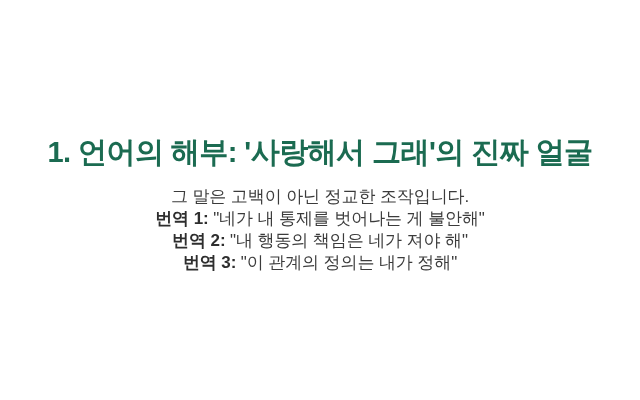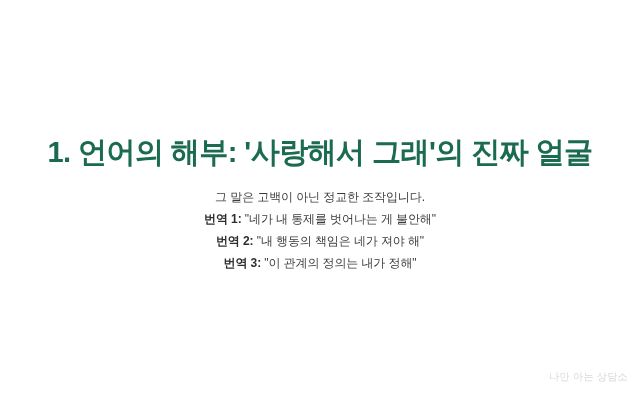--- a/index.html
+++ b/index.html
@@ -52,21 +52,21 @@
   .body-block {
     position: absolute;
     left: 0;
     right: 0;
     top: 186px;
     text-align: center;
   }
 
   .body-line {
     margin: 0;
-    font-size: 12px;
+    font-size: 17px;
     line-height: 22px;
     font-weight: 400;
     color: #3b3b3b;
     letter-spacing: -0.1px;
     white-space: nowrap;
   }
 
   .body-line .label {
     font-weight: 700;
     color: #2e2e2e;
@@ -117,15 +117,14 @@
       <span class="quote">"내 행동의 책임은 네가 져야 해"</span>
     </p>
 
     <p class="body-line">
       <span class="label">번역 3:</span>
       <span class="quote">"이 관계의 정의는 내가 정해"</span>
     </p>
 
   </div>
 
-  <div class="watermark">나만 아는 상담소</div>
 
 </div>
 
 </body></html>

